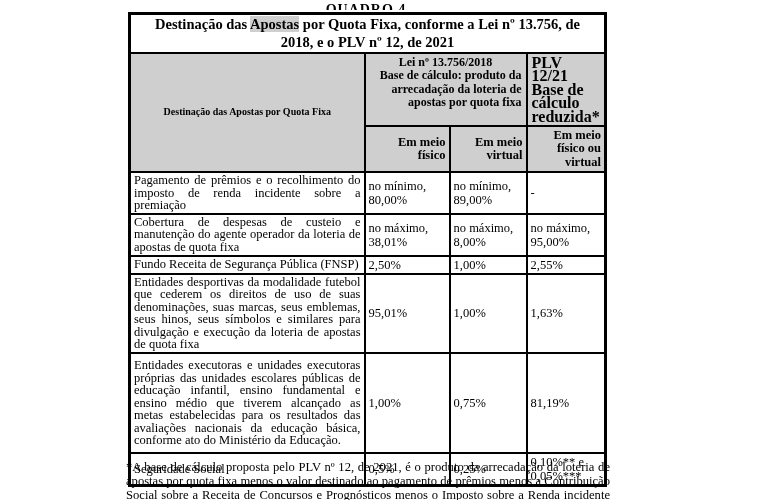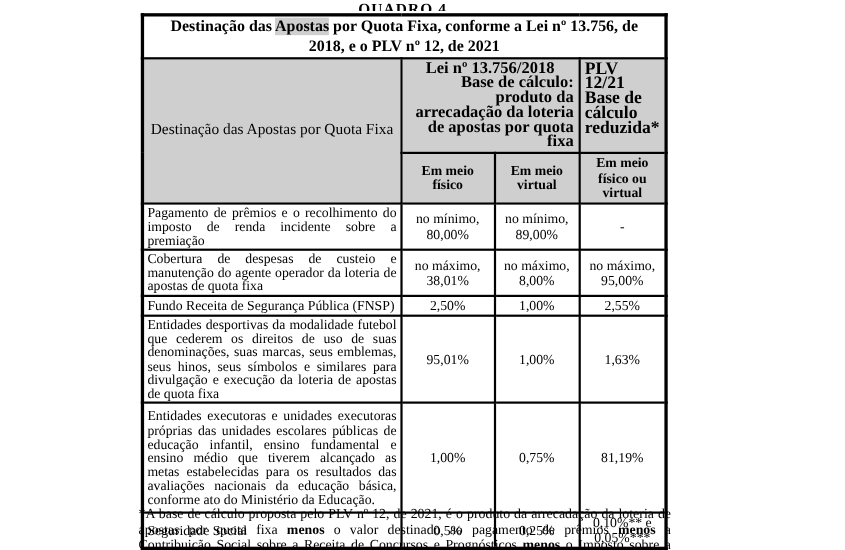--- a/index.html
+++ b/index.html
@@ -48,45 +48,45 @@
   tr.r4{height:68px}
   tr.r5{height:100px}
   tr.r6{height:30px}
   td.title-cell{
     text-align:center;font-weight:bold;font-size:14.5px;line-height:17.5px;
     background:#ffffff;padding:1px 6px;
   }
   td.title-cell .hl{background:var(--highlight-bg);}
   td.gray{background:var(--header-bg);}
   td.h-dest{
-    font-weight:normal;text-align:center;font-size:14px;
+    font-weight:bold;text-align:center;font-size:10px;
   }
   td.h-lei{
-    font-weight:bold;font-size:15px;line-height:13.4px;vertical-align:top;padding:2px 4px;
+    font-weight:bold;font-size:12px;line-height:13.4px;vertical-align:top;padding:2px 4px;
   }
   td.h-lei .lei-t{text-align:center;}
   td.h-lei .lei-d{text-align:right;}
   td.h-plv{
     font-weight:bold;font-size:16px;line-height:13.4px;vertical-align:top;
     text-align:left;padding:2px 4px;
   }
   td.h-sub{
-    font-weight:bold;text-align:center;font-size:12.5px;line-height:13.4px;
+    font-weight:bold;text-align:right;font-size:12.5px;line-height:13.4px;
   }
   td.dest{
     text-align:justify;line-height:12.55px;padding:1px 3px;
   }
   td.val{
-    text-align:center;line-height:14px;
+    text-align:left;line-height:14px;
   }
   .footnote{
     position:absolute;left:126px;top:461px;width:484px;
     font-size:12.6px;line-height:13.8px;text-align:justify;
   }
-  .footnote b{font-weight:bold;}
+  .footnote b{font-weight:normal;}
 </style>
 </head>
 <body>
 
 <div class="clipped-heading">
   <span>QUADRO 4</span>
 </div>
 
 <table class="main">
   <colgroup>

